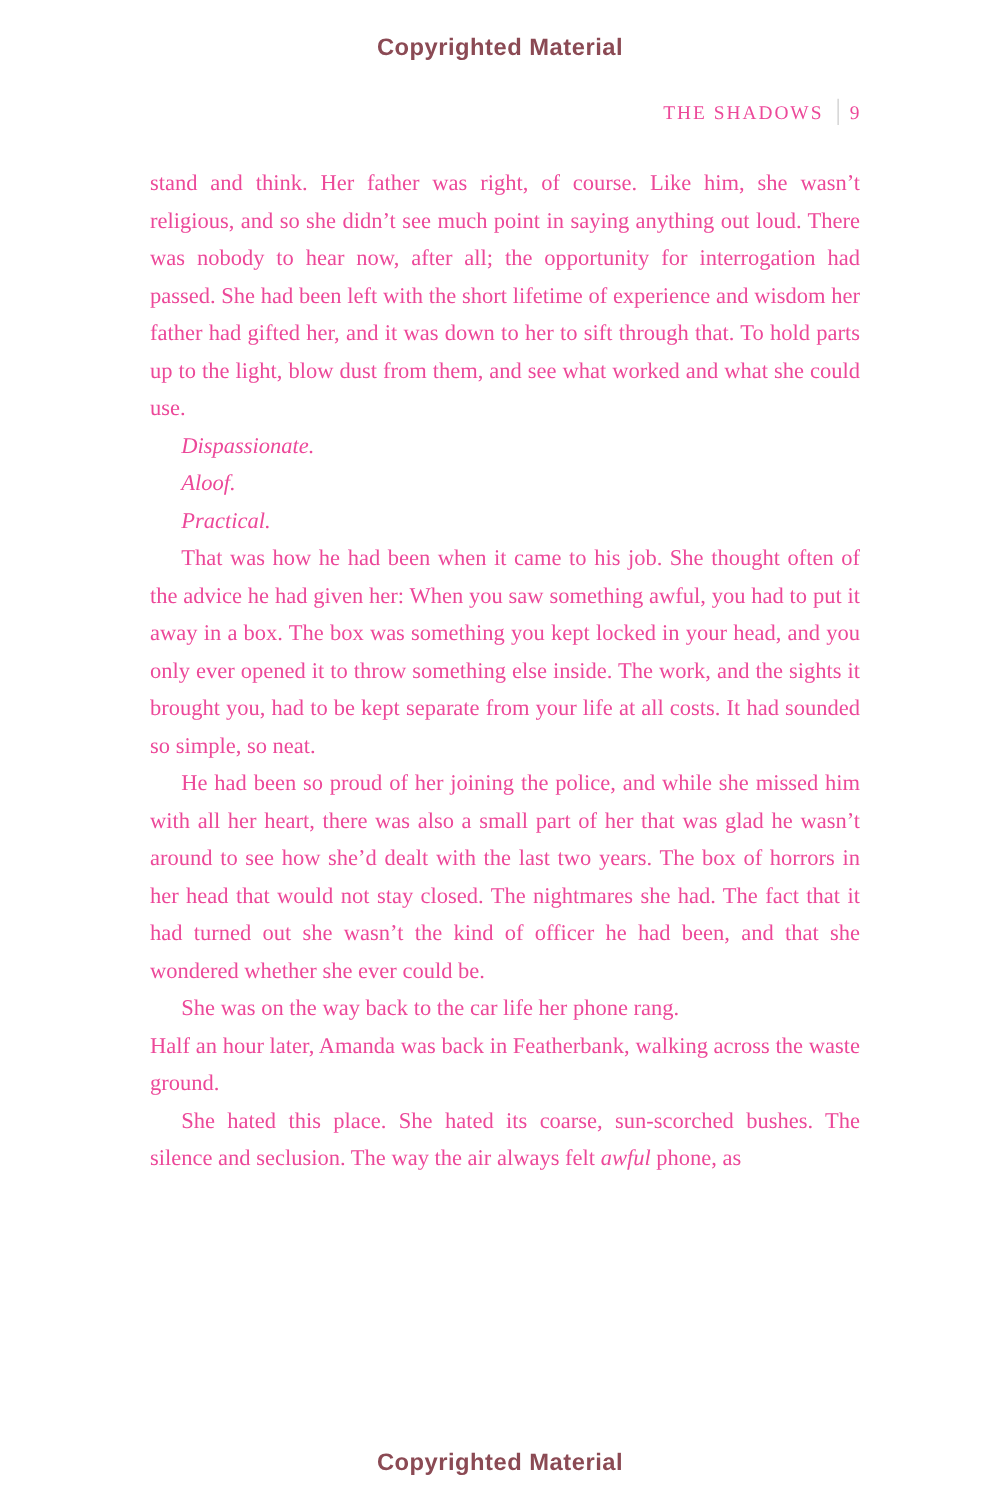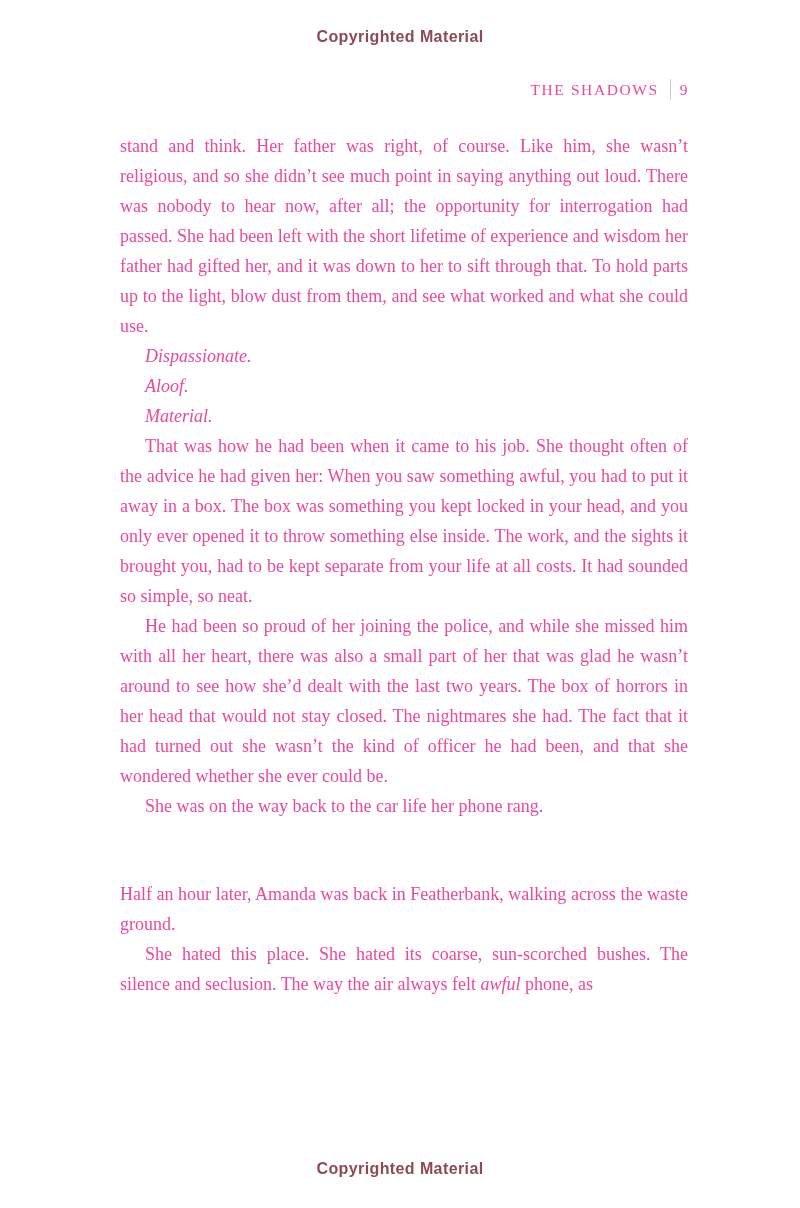--- a/index.html
+++ b/index.html
@@ -12,21 +12,21 @@
     color: #1a1a1a;
     overflow: hidden;
   }
   .copyright {
     position: absolute;
     left: 0;
     width: 100%;
     text-align: center;
     font-family: "Liberation Sans", "DejaVu Sans", sans-serif;
     font-weight: bold;
-    font-size: 16px;
+    font-size: 19px;
     letter-spacing: 0.4px;
     color: var(--copyright-color, #8b4a54);
   }
   .copyright.top { top: 28px; }
   .copyright.bottom { top: 1160px; }
   .running-header {
     position: absolute;
     top: 79px;
     left: 120px;
     width: 568px;
@@ -50,39 +50,39 @@
     top: 131px;
     left: 120px;
     width: 568px;
     font-size: 18px;
     line-height: 30px;
     text-align: justify;
     color: #ec4899;
   }
   .para { margin: 0; }
   .para.indent { text-indent: 25px; font-family: Liberation Serif, serif; }
-  .para.section-break { margin-top: 58px; }
+  .para.section-break { }
   .para em { font-style: italic; }
 </style>
 </head>
 <body>
 
 <div class="page">
 
   <div class="copyright top">Copyrighted Material</div>
 
   <div class="running-header">
     <span class="hdr-title">THE SHADOWS</span><span class="hdr-divider"></span><span class="hdr-pagenum">9</span>
   </div>
 
   <div class="page-body">
       <p class="para"><span>stand and think. Her father was right, of course. Like him, she wasn’t religious, and so she didn’t see much point in saying anything out loud. There was nobody to hear now, after all; the opportunity for interrogation had passed. She had been left with the short lifetime of experience and wisdom her father had gifted her, and it was down to her to sift through that. To hold parts up to the light, blow dust from them, and see what worked and what she could use.</span></p>
       <p class="para indent"><em>Dispassionate.</em></p>
       <p class="para indent"><em>Aloof.</em></p>
-      <p class="para indent"><em>Material.</em></p>
+      <p class="para indent"><em>Practical.</em></p>
       <p class="para indent"><span>That was how he had been when it came to his job. She thought often of the advice he had given her: When you saw something awful, you had to put it away in a box. The box was something you kept locked in your head, and you only ever opened it to throw something else inside. The work, and the sights it brought you, had to be kept separate from your life at all costs. It had sounded so simple, so neat.</span></p>
       <p class="para indent"><span>He had been so proud of her joining the police, and while she missed him with all her heart, there was also a small part of her that was glad he wasn’t around to see how she’d dealt with the last two years. The box of horrors in her head that would not stay closed. The nightmares she had. The fact that it had turned out she wasn’t the kind of officer he had been, and that she wondered whether she ever could be.</span></p>
       <p class="para indent"><span>She was on the way back to the car life her phone rang.</span></p>
       <p class="para section-break"><span>Half an hour later, Amanda was back in Featherbank, walking across the waste ground.</span></p>
       <p class="para indent"><span>She hated this place. She hated its coarse, sun-scorched bushes. The silence and seclusion. The way the air always felt </span><em>awful</em><span> phone, as</span></p>
     </div>
 
   <div class="copyright bottom">Copyrighted Material</div>
 
 </div>

